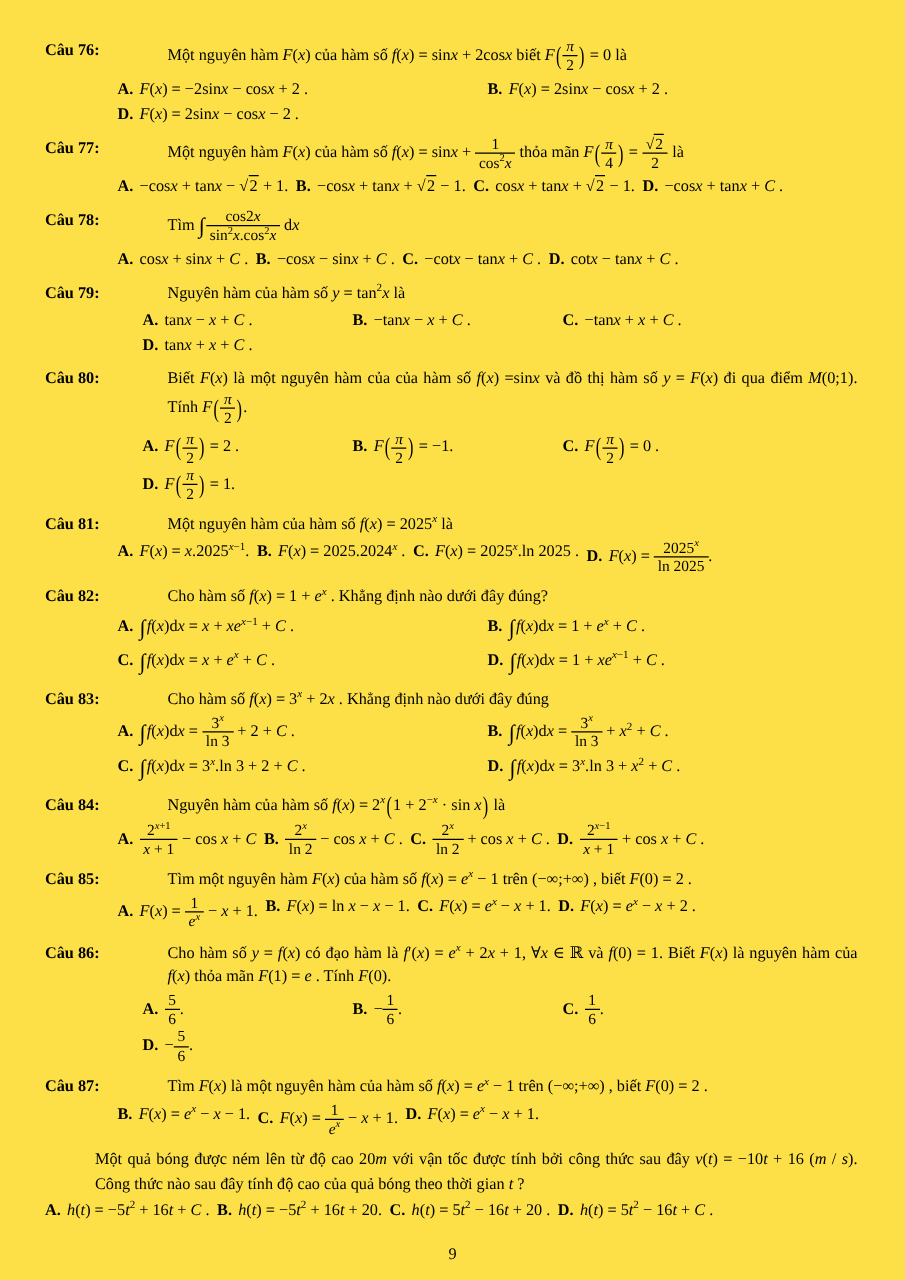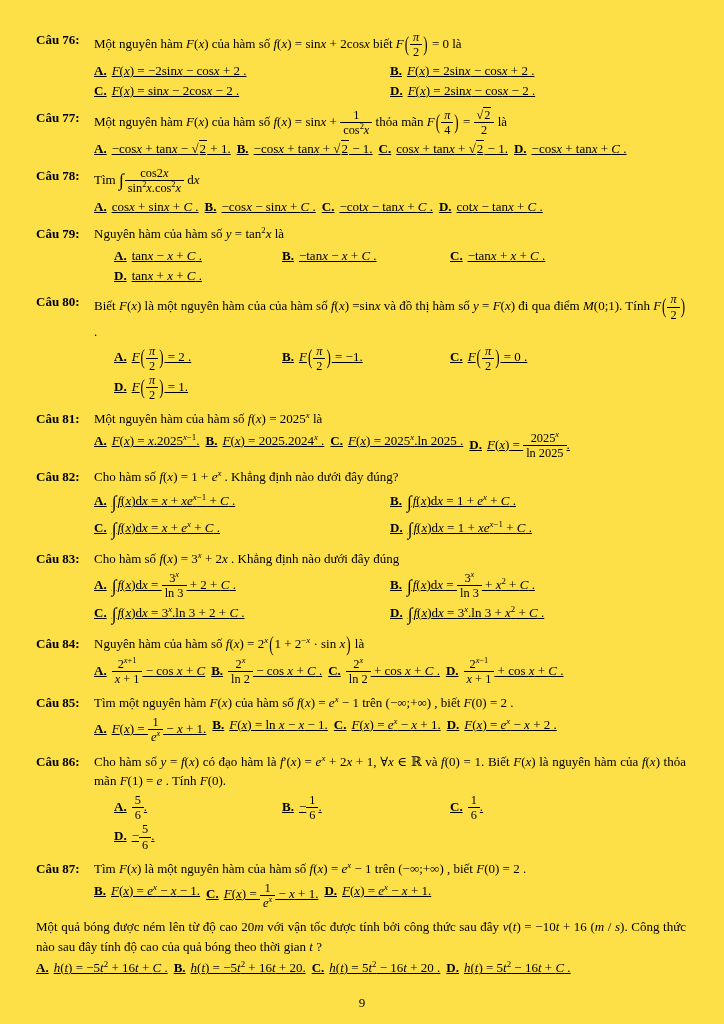--- a/index.html
+++ b/index.html
@@ -12,23 +12,23 @@
     color: #000000;
     font-family: "Liberation Serif", "DejaVu Serif", serif;
     font-size: 13px;
     line-height: 1.52;
     padding: 30px 38px 44px 36px;
     position: relative;
   }
   .q { display: flex; margin-bottom: 7px; }
   .q-label { flex: 0 0 58px; font-weight: bold; }
   .q-body { flex: 1; min-width: 0; }
-  .stem { text-align: justify; }
+  .stem { text-align: justify; margin-left: 40px; }
   .opts { display: flex; flex-wrap: wrap; margin-top: 2px; }
-  .opt { display: inline-block; text-decoration: underline; }
+  .opt { display: inline-block; }
   .opts.row { justify-content: flex-start; width: 100%; }
   .opts.row .opt { flex: 0 0 auto; margin-right: 6px; }
   .opts.cols-2 .opt { flex: 0 0 50%; }
   .opts.cols-4 .opt { flex: 0 0 25%; margin-left: 20px; }
   .k { font-weight: bold; margin-right: 5px; }
   i { font-style: italic; }
   sup { font-size: 0.68em; line-height: 0; }
   .fr { display: inline-block; vertical-align: middle; text-align: center; line-height: 1.15; font-size: 0.95em; }
   .fr .nu { display: block; border-bottom: 1px solid #000; padding: 0 3px; }
   .fr .de { display: block; padding: 0 3px; }
@@ -44,21 +44,20 @@
   <div id="qlist">
   <div class="q">
     <div class="q-label">Câu 76:</div>
     <div class="q-body">
       <div class="stem">Một nguyên hàm <i>F</i>(<i>x</i>) của hàm số <i>f</i>(<i>x</i>) = sin<i>x</i> + 2cos<i>x</i> biết <i>F</i><span class="lp">(</span><span class="fr"><span class="nu"><i>π</i></span><span class="de">2</span></span><span class="rp">)</span> = 0 là</div>
       <div class="opts cols-2">
   <span class="opt"><span class="k">A.</span><span class="t"><i>F</i>(<i>x</i>) = −2sin<i>x</i> − cos<i>x</i> + 2 .</span></span>
 
   <span class="opt"><span class="k">B.</span><span class="t"><i>F</i>(<i>x</i>) = 2sin<i>x</i> − cos<i>x</i> + 2 .</span></span>
 
-  <span class="opt"><span class="k">C.</span><span class="t"><i>F</i>(<i>x</i>) = sin<i>x</i> − 2cos<i>x</i> − 2 .</span></span>
 
   <span class="opt"><span class="k">D.</span><span class="t"><i>F</i>(<i>x</i>) = 2sin<i>x</i> − cos<i>x</i> − 2 .</span></span>
 </div>
     </div>
   </div>
 
   <div class="q">
     <div class="q-label">Câu 77:</div>
     <div class="q-body">
       <div class="stem">Một nguyên hàm <i>F</i>(<i>x</i>) của hàm số <i>f</i>(<i>x</i>) = sin<i>x</i> + <span class="fr"><span class="nu">1</span><span class="de">cos<sup>2</sup><i>x</i></span></span> thỏa mãn <i>F</i><span class="lp">(</span><span class="fr"><span class="nu"><i>π</i></span><span class="de">4</span></span><span class="rp">)</span> = <span class="fr"><span class="nu">√<span class="ov">2</span></span><span class="de">2</span></span> là</div>

